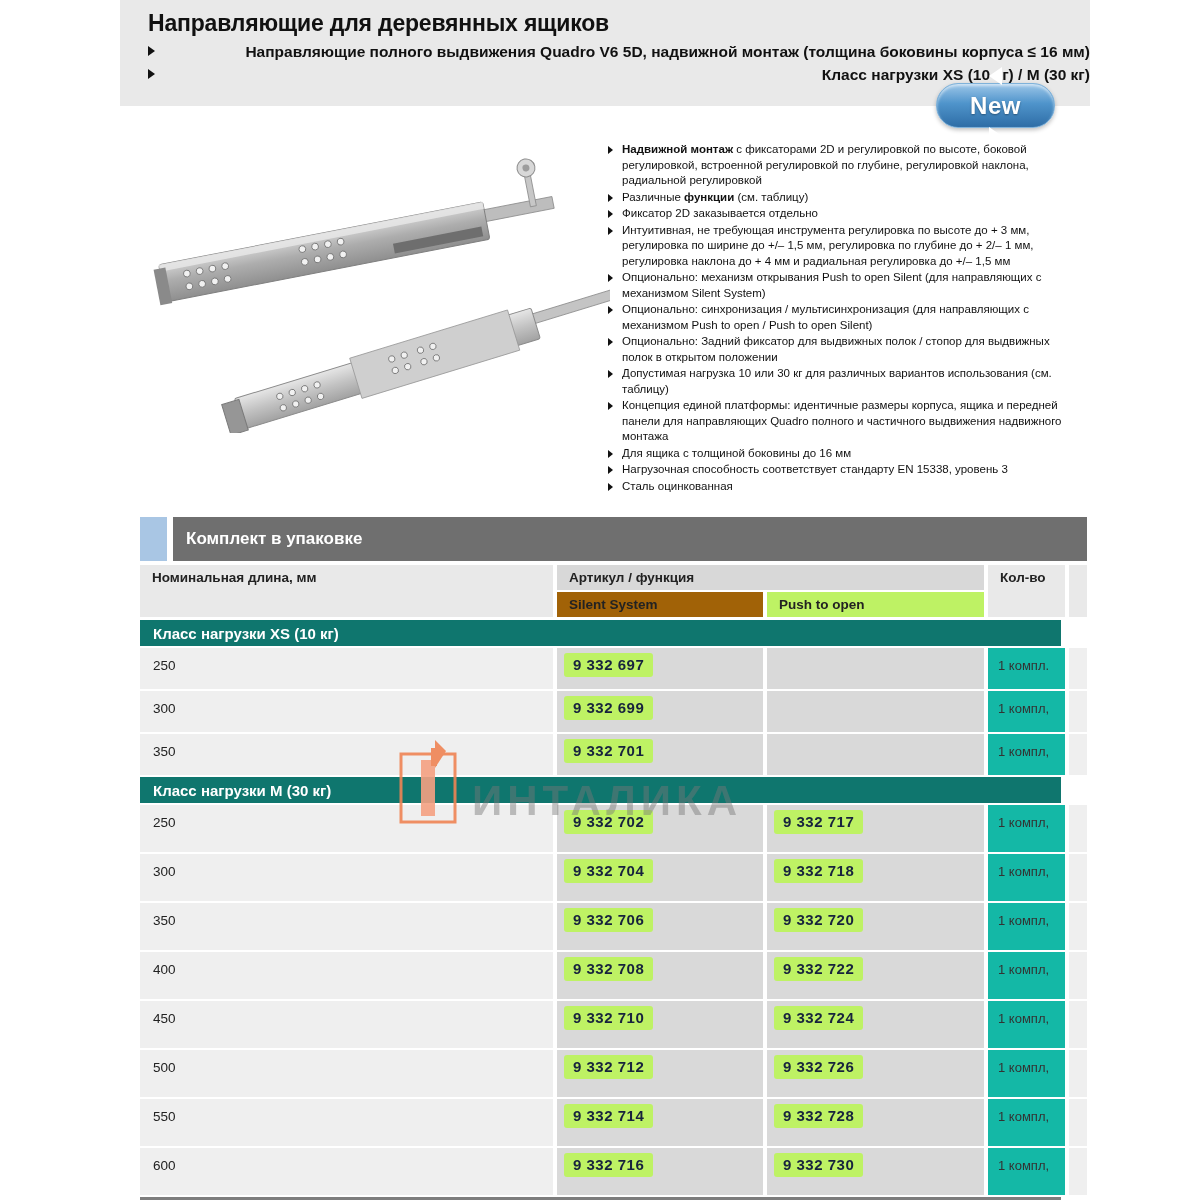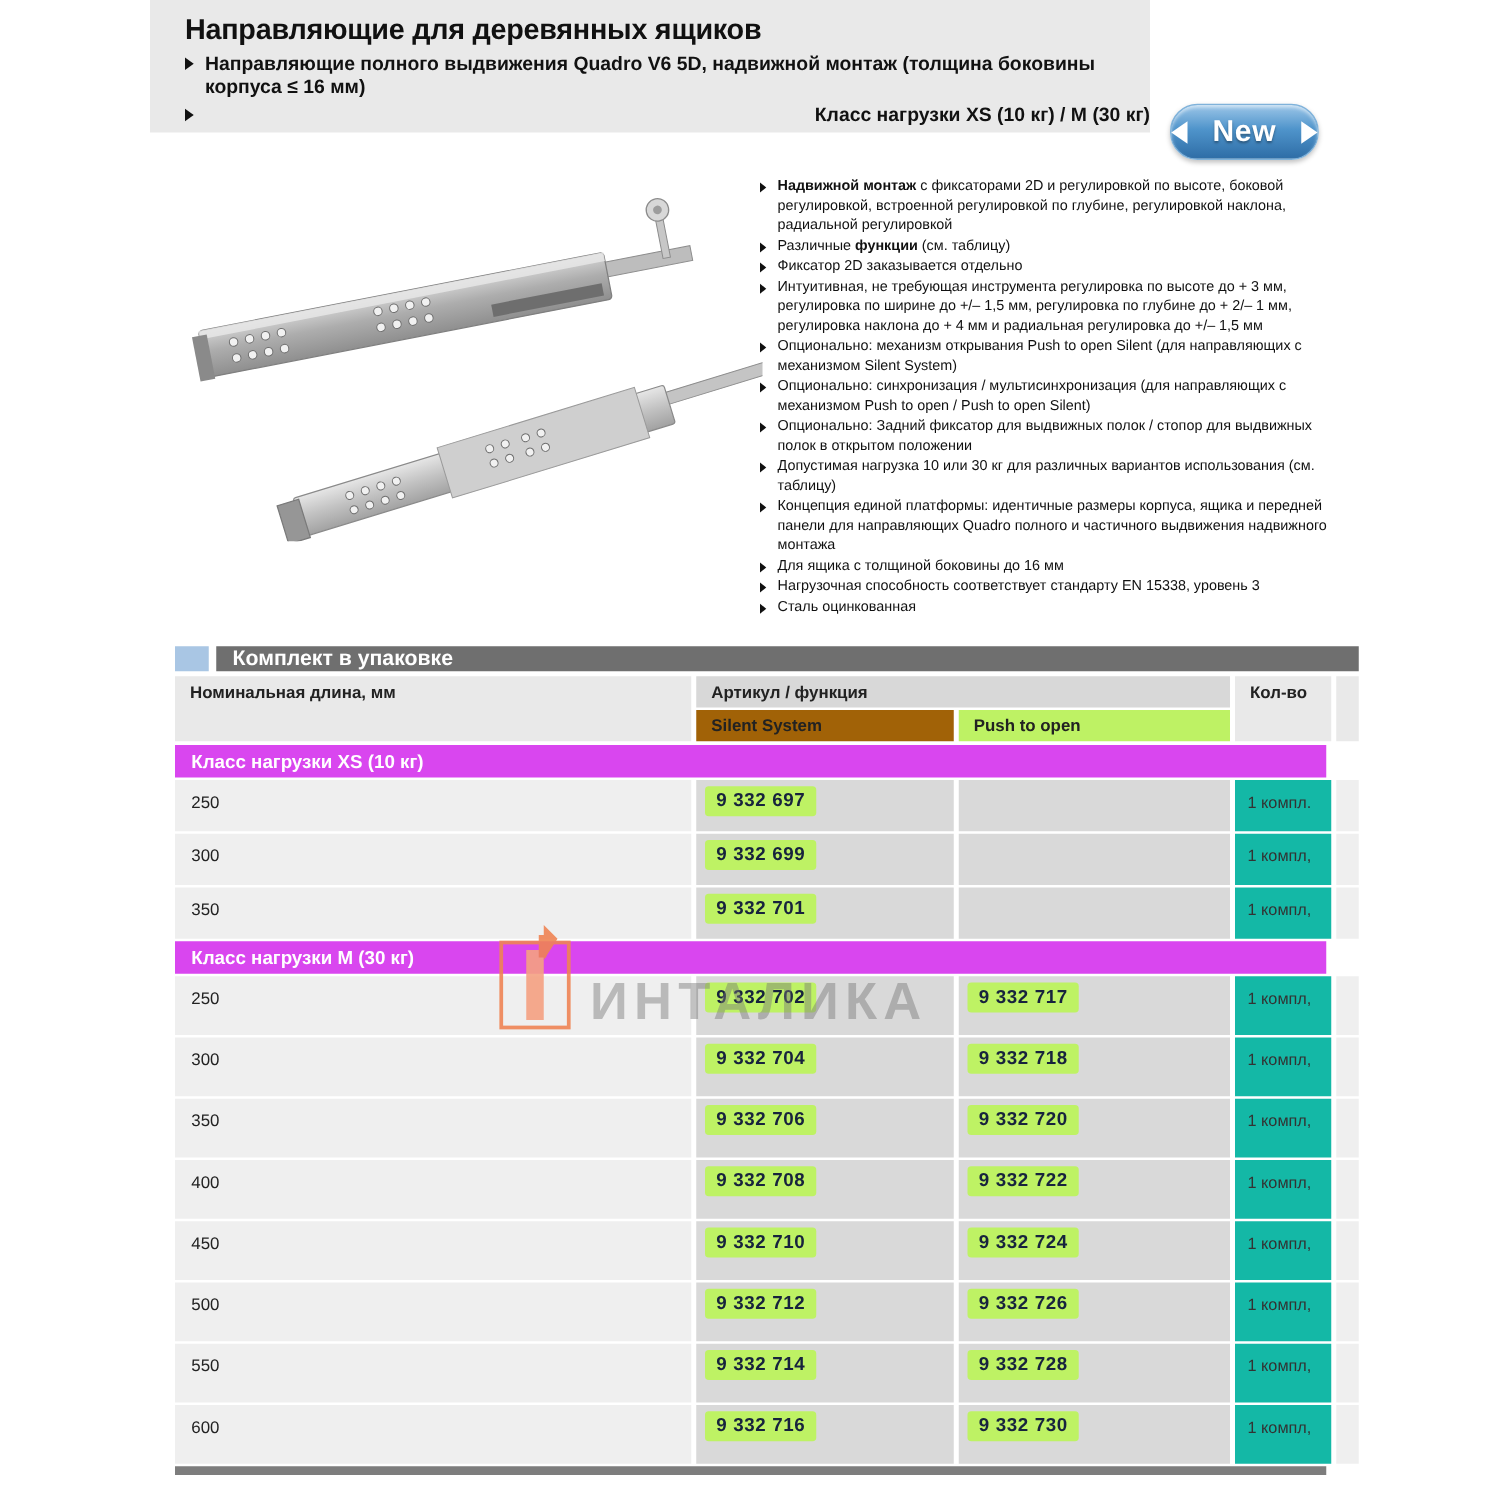--- a/index.html
+++ b/index.html
@@ -1,62 +1,62 @@
 <!DOCTYPE html>
 <html lang="ru"><head>
 <meta charset="utf-8">
 <style>
   html,body{margin:0;padding:0;background:#fff;}
   .page{position:relative;width:1200px;height:1200px;background:#ffffff;overflow:hidden;
         font-family:"Liberation Sans","DejaVu Sans",sans-serif;color:#1a1a1a;}
 
   
-  .band{position:absolute;left:120px;top:0;width:800px;height:106px;background:#e9e9e9;}
+  .band{position:absolute;left:120px;top:0;width:970px;height:106px;background:#e9e9e9;}
   .band h1{margin:0;padding:10px 0 0 28px;font-size:23px;font-weight:bold;letter-spacing:-0.2px;color:#111;}
   .band-bullets{margin:6px 0 0 0;padding:0 0 0 28px;list-style:none;}
   .band-bullets li{display:flex;align-items:flex-start;margin-bottom:5px;font-size:15.5px;font-weight:bold;color:#111;justify-content:space-between;}
   .tri{width:0;height:0;border-left:7px solid #111;border-top:5px solid transparent;
        border-bottom:5px solid transparent;margin:3px 9px 0 0;flex:none;}
 
   
   .new-badge{position:absolute;left:936px;top:83px;width:117px;height:43px;border-radius:22px;
       background:linear-gradient(180deg,#9cc6e8 0%,#4f94cb 45%,#2e6da6 100%);
       border:1px solid #7fb2da;box-shadow:0 2px 4px rgba(0,0,0,.25), inset 0 2px 3px rgba(255,255,255,.55);
-      display:flex;align-items:center;justify-content:space-between;gap:7px;}
+      display:flex;align-items:center;justify-content:center;gap:7px;flex-direction:column;}
   .new-badge .txt{color:#fff;font-size:24px;font-weight:bold;letter-spacing:0.5px;
       text-shadow:0 1px 2px rgba(0,0,0,.35);}
   .arr-l{width:0;height:0;border-right:13px solid #fff;border-top:9px solid transparent;border-bottom:9px solid transparent;}
   .arr-r{width:0;height:0;border-left:13px solid #fff;border-top:9px solid transparent;border-bottom:9px solid transparent;}
 
   
   .product{position:absolute;left:145px;top:138px;width:465px;height:295px;}
 
   
   .features{position:absolute;left:608px;top:142px;width:462px;}
   .features ul{margin:0;padding:0;list-style:none;}
   .features li{display:flex;align-items:flex-start;font-size:11.5px;line-height:15.5px;color:#111;margin-bottom:1px;}
   .ftri{width:0;height:0;border-left:5px solid #111;border-top:4px solid transparent;
         border-bottom:4px solid transparent;margin:4px 9px 0 0;flex:none;}
 
   
   .table-area{position:absolute;left:140px;top:517px;width:947px;}
-  .kit-head{display:flex;gap:6px;height:20px;margin-bottom:4px;}
+  .kit-head{display:flex;gap:6px;height:44px;margin-bottom:4px;}
   .kit-square{width:27px;background:#a9c6e4;flex:none;}
   .kit-bar{flex:1;background:#6f6f6f;color:#fff;display:flex;align-items:center;
            padding-left:13px;font-size:17px;font-weight:bold;}
   .grid{display:grid;grid-template-columns:413px 206px 217px 77px 18px;column-gap:4px;}
   .thead{grid-template-rows:25px 25px;row-gap:2px;margin-bottom:3px;font-size:13.5px;font-weight:bold;color:#222;}
   .th{padding:5px 0 0 12px;}
   .th-len{grid-row:1/3;grid-column:1;background:#e9e9e9;}
   .th-art{grid-column:2/4;background:#d8d8d8;}
   .th-silent{grid-column:2;background:#a16207;}
   .th-push{grid-column:3;background:#bef264;}
   .th-qty{grid-row:1/3;grid-column:4;background:#e9e9e9;}
   .th-edge{grid-row:1/3;grid-column:5;background:#e9e9e9;}
-  .bar{height:26px;width:921px;background:#d946ef;color:#fff;display:flex;align-items:center;
+  .bar{height:26px;width:921px;background:#0f766e;color:#fff;display:flex;align-items:center;
        padding-left:13px;box-sizing:border-box;font-size:15px;font-weight:bold;margin-bottom:2px;}
   .row{margin-bottom:2px;}
   .row-xs{height:41px;}
   .row-m{height:47px;}
   .c{overflow:hidden;}
   .c-len{background:#efefef;font-size:13.5px;color:#222;padding:10px 0 0 13px;}
   .c-art{background:#d9d9d9;padding:5px 0 0 7px;}
   .c-qty{background:#14b8a6;font-size:13px;color:#333;padding:10px 0 0 10px;}
   .c-edge{background:#efefef;}
   .badge{display:inline-block;background:#bef264;color:#17233d;font-size:15px;font-weight:bold;

